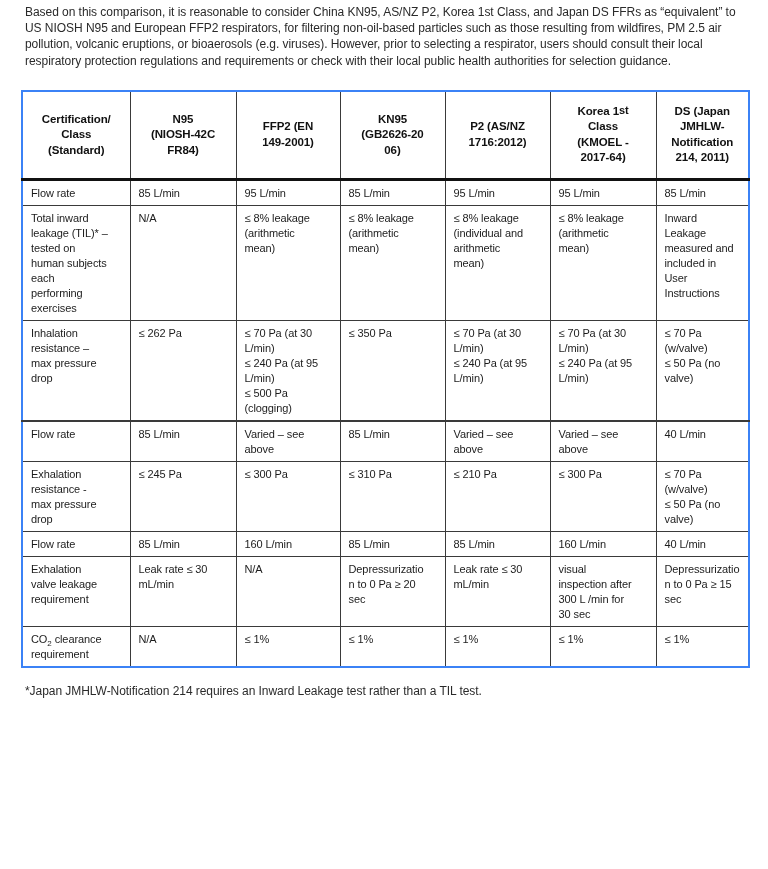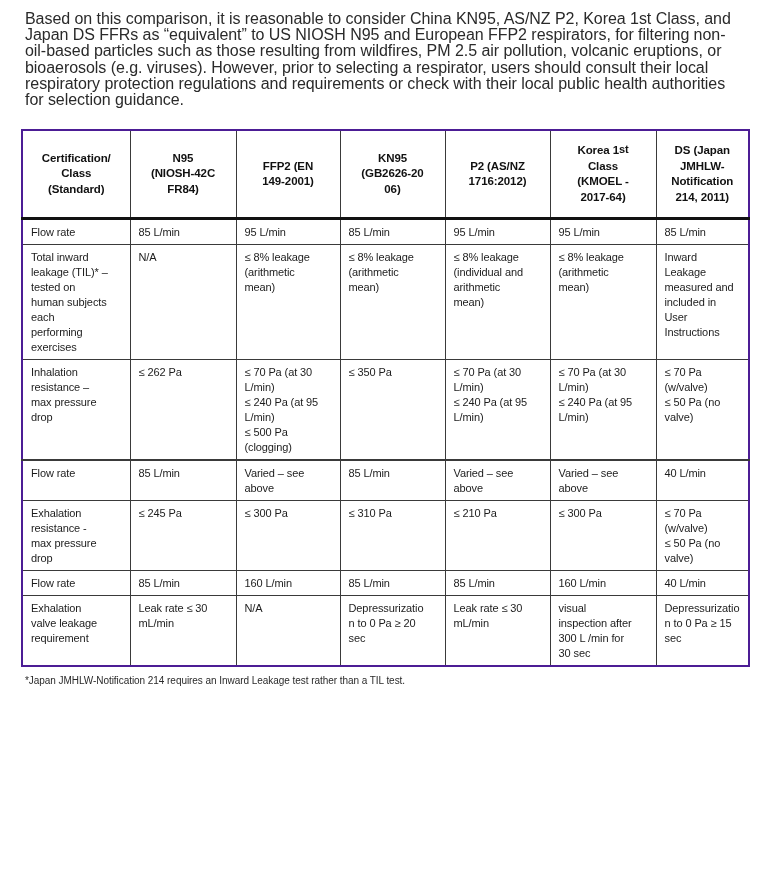--- a/index.html
+++ b/index.html
@@ -5,30 +5,30 @@
   html, body { margin: 0; padding: 0; }
   body {
     width: 768px; height: 869px;
     background: #ffffff;
     font-family: "Liberation Sans", sans-serif;
     color: #222222;
   }
   .page { position: relative; width: 768px; height: 869px; background: #ffffff; overflow: hidden; }
 
   .intro {
-    margin: 0; padding: 11px 24px 0 25px;
+    margin: 0; padding: 4px 24px 0 25px;
     width: 719px;
-    font-size: 16px; line-height: 16.2px;
+    font-size: 12px; line-height: 16.2px;
     color: #2a2a2a; letter-spacing: -0.05px;
   }
 
   table.cmp {
     border-collapse: collapse; table-layout: fixed;
     margin: 21px 0 0 21px; width: 727px;
-    border: 2px solid #4c1d95;
+    border: 2px solid #3b82f6;
   }
   .cmp th, .cmp td {
     border: 1px solid #3a3a3a;
     vertical-align: top; text-align: left;
     padding: 5px 8px 4px 8px;
     font-size: 11px; line-height: 15px;
     letter-spacing: -0.1px;
     white-space: pre-line;
     overflow: hidden;
     font-weight: normal;
@@ -39,22 +39,22 @@
     text-align: center; vertical-align: middle;
     height: 78px; padding: 4px 6px;
     border-bottom: 3px solid #111111;
     color: #111111;
   }
   .cmp tbody tr.thick th, .cmp tbody tr.thick td { border-top-width: 2px; }
   .cmp sup { font-size: 11px; font-weight: bold; vertical-align: top; position: relative; top: -1px; }
   .cmp sub { font-size: 8px; line-height: 0; }
 
   .footnote {
-    margin: 0; padding: 8px 0 0 25px;
-    font-size: 10px; color: #2a2a2a; letter-spacing: -0.05px;
+    margin: 0; padding: 16px 0 0 25px;
+    font-size: 12px; color: #2a2a2a; letter-spacing: -0.05px;
   }
 </style>
 </head>
 <body>
 
 <div class="page">
 
   <p class="intro">Based on this comparison, it is reasonable to consider China KN95, AS/NZ P2, Korea 1st Class, and Japan DS FFRs as “equivalent” to US NIOSH N95 and European FFP2 respirators, for filtering non-oil-based particles such as those resulting from wildfires, PM 2.5 air pollution, volcanic eruptions, or bioaerosols (e.g. viruses). However, prior to selecting a respirator, users should consult their local respiratory protection regulations and requirements or check with their local public health authorities for selection guidance.</p>
 
   <table class="cmp">
@@ -204,18 +204,28 @@
           <td>Leak rate ≤ 30
 mL/min</td>
           <td>visual
 inspection after
 300 L /min for
 30 sec</td>
           <td>Depressurizatio
 n to 0 Pa ≥ 15
 sec</td>
         </tr>
+        <tr>
+          <th><span>CO</span><sub>2</sub><span> clearance
+requirement</span></th>
+          <td>N/A</td>
+          <td>≤ 1%</td>
+          <td>≤ 1%</td>
+          <td>≤ 1%</td>
+          <td>≤ 1%</td>
+          <td>≤ 1%</td>
+        </tr>
       </tbody>
   </table>
 
   <p class="footnote">*Japan JMHLW-Notification 214 requires an Inward Leakage test rather than a TIL test.</p>
 
 </div>
 
 </body></html>

